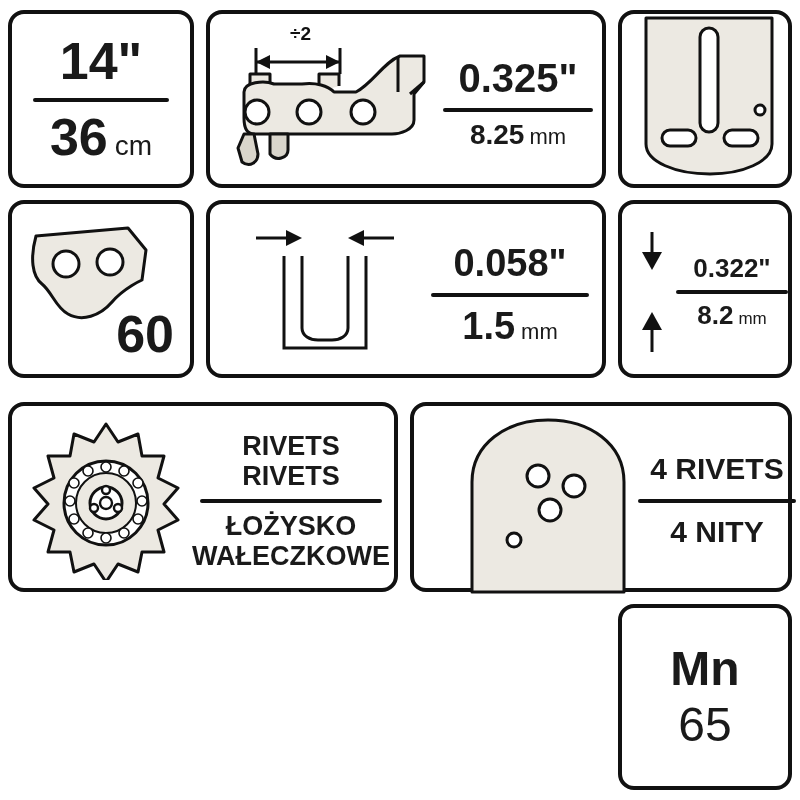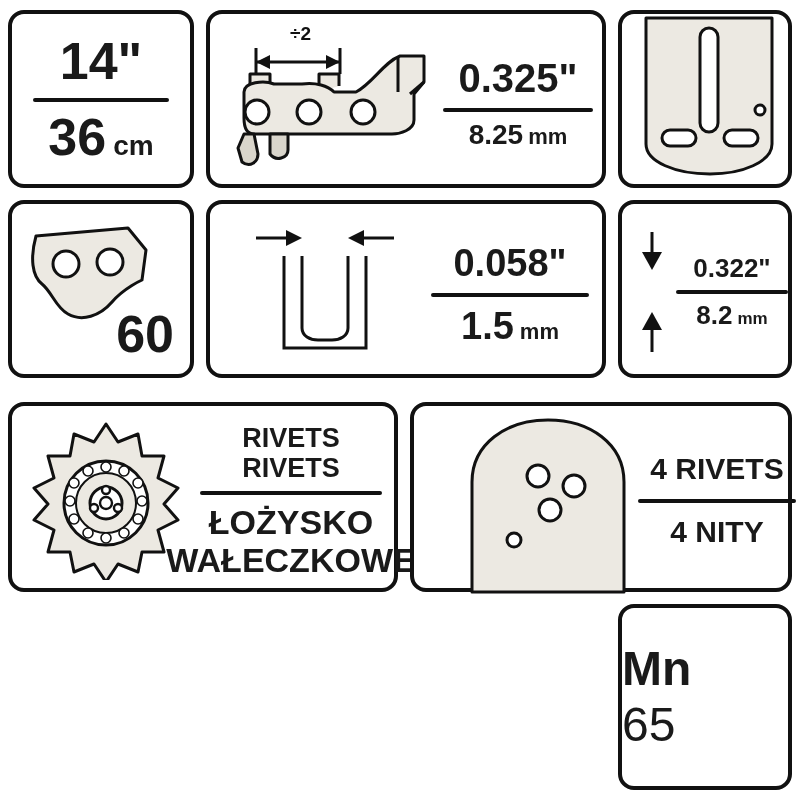--- a/index.html
+++ b/index.html
@@ -27,21 +27,21 @@
     border-radius: 16px;
     background: #ffffff;
   }
   
   .val {
     font-weight: bold;
     line-height: 1;
     white-space: nowrap;
   }
   .unit {
-    font-weight: bold;
+    font-weight: normal;
     line-height: 1;
   }
   .fraction {
     display: flex;
     flex-direction: column;
     align-items: center;
     justify-content: center;
   }
   .frac-line {
     background: #111111;
@@ -98,34 +98,34 @@
   #panel-thickness .bot .val { font-size: 26px; }
   #panel-thickness .bot .unit { font-size: 17px; margin-left: 5px; }
 
   
   #panel-bearing { left: 8px; top: 402px; width: 390px; height: 190px; }
   #panel-bearing .sprocket-art { position: absolute; left: 14px; top: 14px; width: 160px; height: 160px; }
   #panel-bearing .txt { position: absolute; left: 180px; top: 16px; width: 198px; height: 158px;
                          display: flex; flex-direction: column; align-items: center; justify-content: center; }
   #panel-bearing .line-en { font-size: 27px; font-weight: bold; line-height: 1.12; text-align: center; }
   #panel-bearing .frac-line { width: 182px; margin: 8px 0 8px 0; }
-  #panel-bearing .line-pl { font-size: 34px; font-weight: bold; line-height: 1.12; text-align: left; }
+  #panel-bearing .line-pl { font-size: 27px; font-weight: bold; line-height: 1.12; text-align: left; }
 
   
   #panel-rivets { left: 410px; top: 402px; width: 382px; height: 190px; }
   #panel-rivets .nose-art { position: absolute; left: 14px; top: 8px; width: 200px; height: 180px; }
   #panel-rivets .txt { position: absolute; left: 212px; top: 24px; width: 158px; height: 140px;
                         display: flex; flex-direction: column; align-items: center; justify-content: center; padding-left: 12px; }
   #panel-rivets .line { font-size: 30px; font-weight: bold; white-space: nowrap; }
   #panel-rivets .frac-line { width: 158px; margin: 13px 0 12px 0; }
 
   
   #panel-material { left: 618px; top: 604px; width: 174px; height: 186px; }
   #panel-material .inner { width: 100%; height: 100%; display: flex; flex-direction: column;
-                            justify-content: center; }
+                            align-items: center; justify-content: center; }
   #panel-material .sym { font-size: 48px; font-weight: bold; line-height: 1.05; }
   #panel-material .num { font-size: 48px; font-weight: normal; line-height: 1.05; margin-top: 6px; }
 
   svg { display: block; }
 </style>
 </head>
 <body>
 
 <div class="stage">
 

